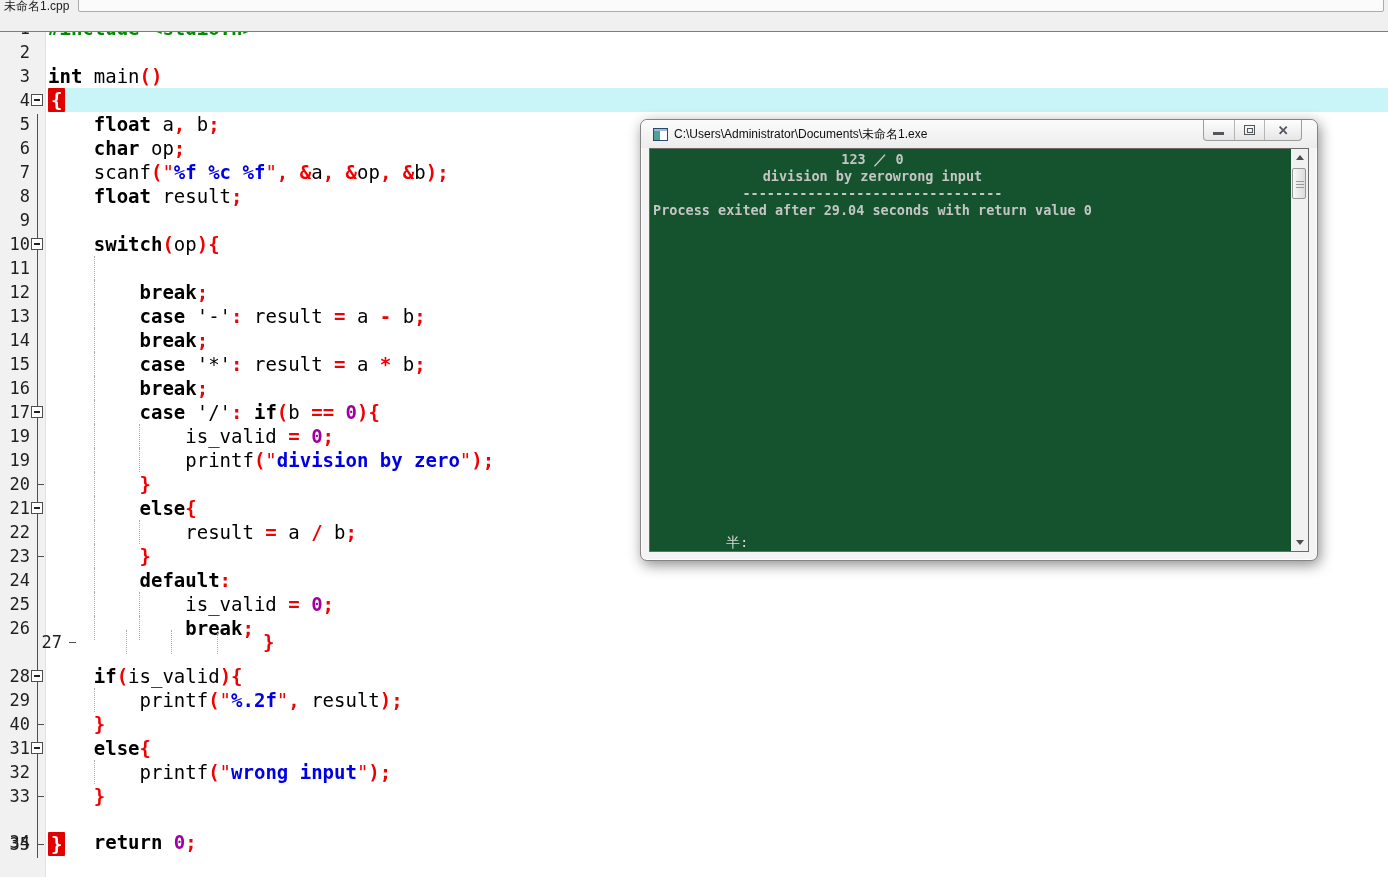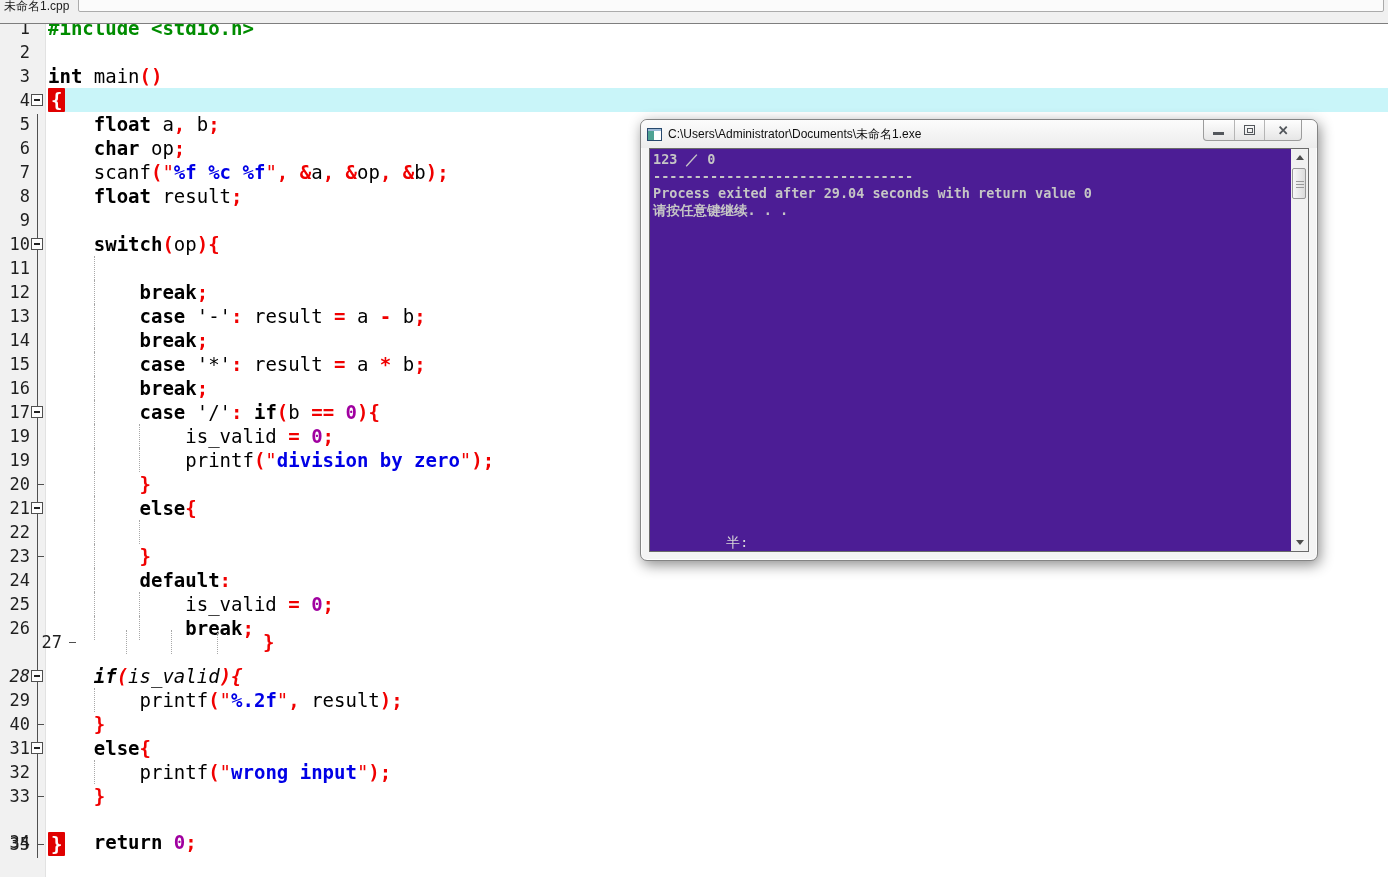--- a/index.html
+++ b/index.html
@@ -1,20 +1,20 @@
 <!DOCTYPE html>
 <html><head>
 <meta charset="utf-8">
 <style>
   * { margin:0; padding:0; box-sizing:border-box; }
   html,body { width:1388px; height:877px; overflow:hidden; background:#fff;
               font-family:"Liberation Sans", sans-serif; }
 
   
-  #tabstrip { position:absolute; left:0; top:0; width:1388px; height:24px;
+  #tabstrip { position:absolute; left:0; top:0; width:1388px; height:32px;
               background:#f0f0f0; border-bottom:1px solid #7e7e7e; z-index:3; }
   #active-tab { position:absolute; left:4px; top:-2px; font-size:12px; color:#1c1c1c; }
   #idle-tab   { position:absolute; left:78px; top:-6px; width:1306px; height:18px;
                 background:#fbfbfb; border:1px solid #ababab; border-radius:2px; }
 
   
   #editor { position:absolute; left:0; top:14px; width:1388px; height:863px; background:#fff; }
   #gutter { position:absolute; left:0; top:0; width:46px; height:863px;
             background:#f1f1f1; border-right:1px solid #e2e2e2; }
   .row { position:absolute; left:0; width:1388px; height:24px; }
@@ -44,21 +44,21 @@
                border-top:1px solid #4f4f4f; }
 
   
   #console-win { position:absolute; left:640px; top:119px; width:678px; height:442px;
                  background:#f4f4f4; border:1px solid #848484; border-radius:7px;
                  box-shadow:0 0 0 1px rgba(255,255,255,.8) inset, 2px 4px 14px rgba(0,0,0,.45);
                  z-index:10; }
   #console-title-bar { position:absolute; left:0; top:0; right:0; height:28px;
                        border-radius:7px 7px 0 0;
                        background:linear-gradient(#fcfcfc,#ececec);
-                       display:flex; align-items:center; padding-left:6px; }
+                       display:flex; align-items:center; padding-left:12px; }
   #console-app-icon { width:15px; height:13px; border:1px solid #27496d; background:#fff;
                       position:relative; flex:0 0 auto; }
   #console-app-icon:before { content:""; position:absolute; left:0; top:0; width:6px; height:11px;
                              background:#4ea293; }
   #console-app-icon:after  { content:""; position:absolute; left:0; top:0; right:0; height:2px;
                              background:#9db9d6; }
   #console-title { font-size:12px; color:#0f0f0f; margin-left:6px; white-space:nowrap;
                    overflow:hidden; }
   #caption-group { position:absolute; top:0; right:15px; width:99px; height:21px; display:flex;
                    background:linear-gradient(#fefefe,#e6e6e6); border:1px solid #9c9c9c;
@@ -66,21 +66,21 @@
   .cap-btn { flex:1; display:flex; align-items:center; justify-content:center; cursor:pointer; }
   .cap-btn + .cap-btn { border-left:1px solid #b5b5b5; }
   .cap-btn.close { flex:1.2; }
   .ico-min { width:11px; height:3px; background:#53575c; margin-top:6px; }
   .ico-max { width:11px; height:10px; border:1px solid #53575c; position:relative; }
   .ico-max:after { content:""; position:absolute; left:2px; top:2px; width:4px; height:3px;
                    border:1px solid #53575c; }
   .ico-close { font-size:13px; font-weight:bold; color:#53575c; line-height:1; }
 
   #console-client { position:absolute; left:8px; top:28px; width:660px; height:404px;
-                    background:#4c1d95; border:1px solid #6a6a6a; }
+                    background:#14532d; border:1px solid #6a6a6a;text-align:center; }
   #console-text { position:absolute; left:3px; top:2px;
                   font-family:"DejaVu Sans Mono", monospace; font-size:13.5px; font-weight:bold;
                   line-height:17px; color:#c5c5c5; white-space:pre; }
   #ime-indicator { position:absolute; left:76px; top:385px; font-size:14px; color:#d8d8d8;
                    font-family:"DejaVu Sans Mono", monospace; }
 
   #console-scrollbar { position:absolute; right:0; top:0; width:17px; height:402px;
                        background:#f1f1f1; }
   .sb-btn { position:absolute; left:0; width:17px; height:17px; display:flex;
             align-items:center; justify-content:center; cursor:pointer; }
@@ -204,20 +204,21 @@
       <div class="row" style="top: 482px;">
         <div class="guide" style="left: 93.72px;"></div>
         <span class="num">21</span>
         <div class="fold-box"></div>
         <div class="code"><span class="seg-p">        </span><span class="seg-k">else</span><span class="seg-o">{</span></div>
       </div>
       <div class="row" style="top: 506px;">
         <div class="guide" style="left: 93.72px;"></div>
         <div class="guide" style="left: 139.44px;"></div>
         <span class="num">22</span>
+        <div class="code"><span class="seg-p">            result </span><span class="seg-o">=</span><span class="seg-p"> a </span><span class="seg-o">/</span><span class="seg-p"> b</span><span class="seg-o">;</span></div>
       </div>
       <div class="row" style="top: 530px;">
         <div class="guide" style="left: 93.72px;"></div>
         <span class="num">23</span>
         <div class="fold-tick"></div>
         <div class="code"><span class="seg-p">        </span><span class="seg-o">}</span></div>
       </div>
       <div class="row" style="top: 554px;">
         <div class="guide" style="left: 93.72px;"></div>
         <span class="num">24</span>
@@ -236,21 +237,21 @@
         <div class="code"><span class="seg-p">            </span><span class="seg-k">break</span><span class="seg-o">;</span></div>
       </div>
       <div class="row" style="top: 616px; margin-left: 32px;">
         <div class="guide" style="left: 93.72px;"></div>
         <div class="guide" style="left: 139.44px;"></div>
         <div class="guide" style="left: 185.16px;"></div>
         <span class="num">27</span>
         <div class="fold-tick"></div>
         <div class="code"><span class="seg-p">                </span><span class="seg-o">}</span></div>
       </div>
-      <div class="row" style="top: 650px; font-style: italic;">
+      <div class="row" style="top: 650px;">
         <span class="num">28</span>
         <div class="fold-box"></div>
         <div class="code"><span class="seg-p">    </span><span class="seg-k">if</span><span class="seg-o">(</span><span class="seg-p">is_valid</span><span class="seg-o">){</span></div>
       </div>
       <div class="row" style="top: 674px;">
         <div class="guide" style="left: 93.72px;"></div>
         <span class="num">29</span>
         <div class="code"><span class="seg-p">        printf</span><span class="seg-o">(</span><span class="seg-q">"</span><span class="seg-s">%.2f</span><span class="seg-q">"</span><span class="seg-o">,</span><span class="seg-p"> result</span><span class="seg-o">);</span></div>
       </div>
       <div class="row" style="top: 698px;">
@@ -295,21 +296,21 @@
         <div class="ico-min"></div>
       </div>
     <div class="cap-btn">
         <div class="ico-max"></div>
       </div>
     <div class="cap-btn close">
         <div class="ico-close">✕</div>
       </div>
   </div>
   <div id="console-client">
-    <div id="console-text"><div>123 ／ 0</div><div>--------------------------------</div><div>Process exited after 29.04 seconds with return value 0</div><div>请按任意键继续. . .</div></div>
+    <div id="console-text"><div>123 ／ 0</div><div>division by zerowrong input</div><div>--------------------------------</div><div>Process exited after 29.04 seconds with return value 0</div></div>
     <div id="ime-indicator">半:</div>
     <div id="console-scrollbar">
       <div class="sb-btn sb-up">
           <div class="arr-up"></div>
         </div>
       <div id="sb-thumb">
         <div class="grip" style="top:12px"></div>
         <div class="grip" style="top:15px"></div>
         <div class="grip" style="top:18px"></div>
       </div>

